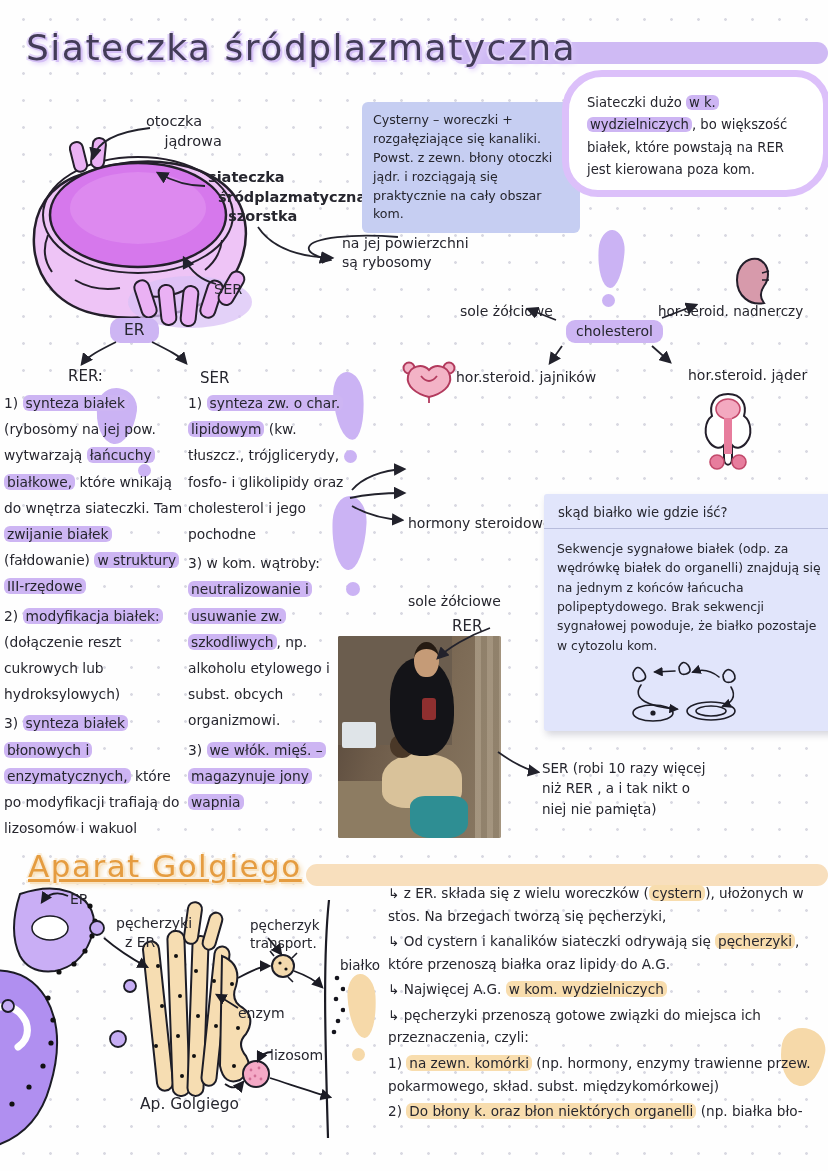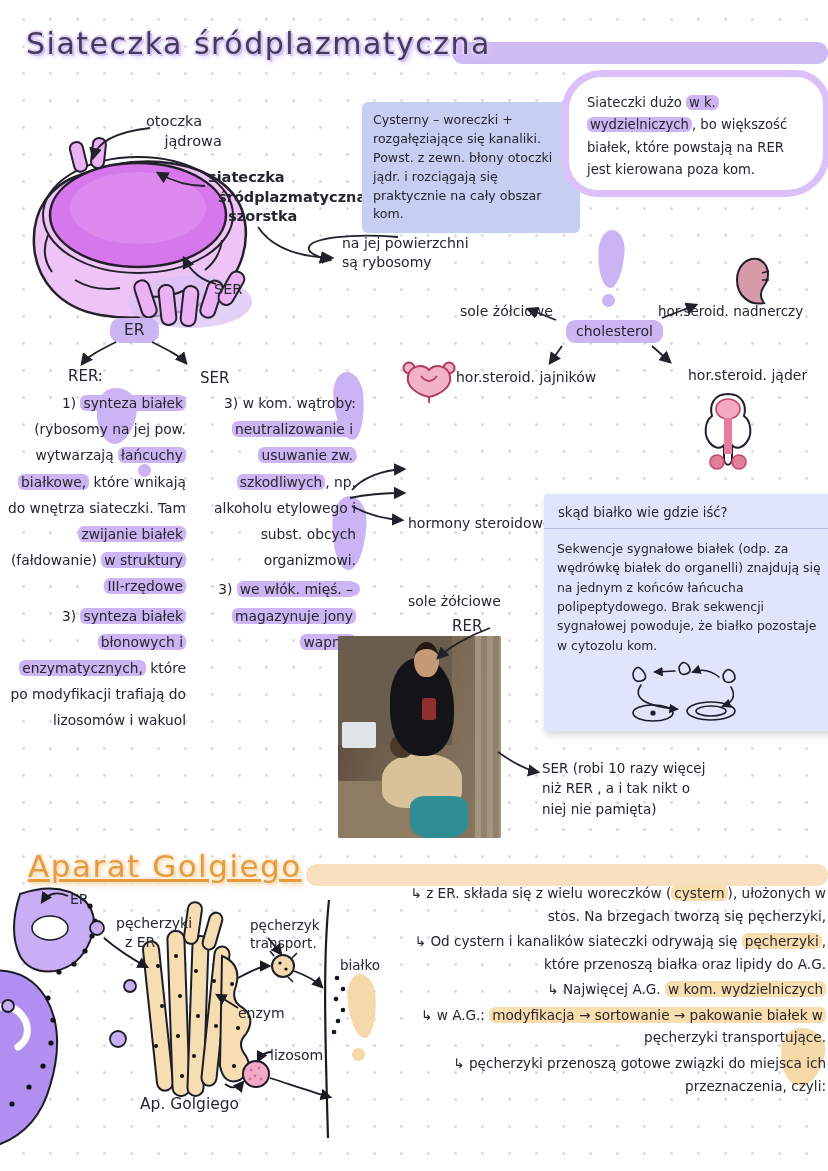--- a/index.html
+++ b/index.html
@@ -9,32 +9,32 @@
     background-image:radial-gradient(circle,#d9d9e2 1.3px,transparent 1.5px);
     background-size:27px 27px;background-position:10px 6px;
     font-family:"DejaVu Sans",sans-serif;color:#26262e;
   }
   .abs{position:absolute;}
   .t{position:absolute;white-space:pre;line-height:1.35;z-index:3;}
   .wrap{white-space:normal;}
   .sec1 .hl{background:#cdb5f3;border-radius:6px;padding:0 3px;box-decoration-break:clone;-webkit-box-decoration-break:clone;}
   .sec2 .hl{background:#f8ddae;border-radius:6px;padding:0 3px;box-decoration-break:clone;-webkit-box-decoration-break:clone;}
   .cap{position:absolute;border-radius:12px;z-index:1;}
-  .title1{font-size:30px;letter-spacing:1.5px;color:#433c58;z-index:2;
+  .title1{font-size:36px;letter-spacing:1.5px;color:#433c58;z-index:2;
     text-shadow:2px 2px 0 #d5c0f6,-2px 1px 0 #e3d5fa,1px -2px 0 #e3d5fa,3px 3px 5px #d9c6f8;}
   .title2{font-size:31px;letter-spacing:1.5px;color:#e59c40;z-index:2;
     text-shadow:2px 2px 0 #f8e3c2,-2px 1px 0 #faeedb,1px -2px 0 #faeedb,3px 3px 5px #f5ddb6;text-decoration:underline;}
   .notebox{position:absolute;background:#c6cef2;border-radius:6px;padding:9px 11px;
     font-size:12.6px;line-height:1.5;z-index:3;}
   .cloud{position:absolute;background:#fff;border:7px solid #dcc0fa;border-radius:40px 34px 44px 36px;
     padding:15px 12px 8px 18px;font-size:13.2px;line-height:1.7;z-index:3;}
   .sticky{position:absolute;background:#e1e5fb;border-radius:3px;box-shadow:2px 4px 7px rgba(40,40,80,.18);z-index:3;}
   .sticky .s-title{padding:11px 14px 8px;border-bottom:1.5px solid #b7bcdc;font-size:13.2px;}
   .sticky .s-body{padding:10px 13px 2px;font-size:12.4px;line-height:1.56;}
-  .col{position:absolute;z-index:3;font-size:13.8px;line-height:1.9;text-align:right;}
+  .col{position:absolute;z-index:3;font-size:13.8px;line-height:1.9;}
   .col p{margin:0 0 3px;}
   .blob{position:absolute;background:#cbb3f4;z-index:0;}
   .tear{border-radius:48% 52% 46% 54% / 34% 36% 64% 66%;}
   .dot{border-radius:50%;}
   .tan{background:#f6d9a9;}
   .photo{position:absolute;overflow:hidden;border-radius:2px;z-index:3;
     background:linear-gradient(105deg,#55463a 0%,#6e5c4a 30%,#7d6b56 60%,#8a7a64 100%);}
   .photo div{position:absolute;}
   .prod{font-size:14px;line-height:26px;}
   .overlay{position:absolute;left:0;top:0;z-index:4;pointer-events:none;}
@@ -118,23 +118,25 @@
       <circle cx="17" cy="72" r="7" fill="#e77d9d" stroke="#c2496b" stroke-width="1.6"></circle>
       <circle cx="39" cy="72" r="7" fill="#e77d9d" stroke="#c2496b" stroke-width="1.6"></circle>
     </svg>
 
     <div class="t" style="left:110px;top:318px;font-size:15.5px;background:#cdb5f3;border-radius:10px;padding:2px 14px;">ER</div>
     <div class="t" style="left:68px;top:366px;font-size:15px;">RER:</div>
     <div class="t" style="left:200px;top:368px;font-size:15px;">SER</div>
 
     <div class="col wrap" style="left:4px;top:390px;width:182px;">
       <p><span>1) </span><span class="hl">synteza białek</span><span> (rybosomy na jej pow. wytwarzają </span><span class="hl">łańcuchy białkowe,</span><span> które wnikają do wnętrza siateczki. Tam </span><span class="hl">zwijanie białek</span><span> (fałdowanie) </span><span class="hl">w struktury III-rzędowe</span></p>
+      <p><span>2) </span><span class="hl">modyfikacja białek:</span><span> (dołączenie reszt cukrowych lub hydroksylowych)</span></p>
       <p><span>3) </span><span class="hl">synteza białek błonowych i enzymatycznych,</span><span> które po modyfikacji trafiają do lizosomów i wakuol</span></p>
     </div>
     <div class="col wrap" style="left:188px;top:390px;width:168px;">
+      <p><span>1) </span><span class="hl">synteza zw. o char. lipidowym</span><span> (kw. tłuszcz., trójglicerydy, fosfo- i glikolipidy oraz cholesterol i jego pochodne</span></p>
       <p><span>3) w kom. wątroby: </span><span class="hl">neutralizowanie i usuwanie zw. szkodliwych</span><span>, np. alkoholu etylowego i subst. obcych organizmowi.</span></p>
       <p><span>3) </span><span class="hl">we włók. mięś. – magazynuje jony wapnia</span></p>
     </div>
 
     <div class="t prod" style="left:408px;top:458px;">
       <div>hormony steroidowe</div>
       <div>sole żółciowe</div>
       <div>witamina D</div>
     </div>
 
@@ -292,22 +294,23 @@
 transport.</div>
     <div class="t" style="left:340px;top:956px;font-size:13.5px;">białko</div>
     <div class="t" style="left:238px;top:1004px;font-size:14px;">enzym</div>
     <div class="t" style="left:270px;top:1046px;font-size:14px;">lizosom</div>
     <div class="t" style="left:140px;top:1094px;font-size:15.5px;">Ap. Golgiego</div>
 
     <div class="col wrap" style="left:388px;top:882px;width:438px;font-size:13.6px;line-height:1.66;">
       <p><span>↳ z ER. składa się z wielu woreczków (</span><span class="hl">cystern</span><span>), ułożonych w stos. Na brzegach tworzą się pęcherzyki,</span></p>
       <p><span>↳ Od cystern i kanalików siateczki odrywają się </span><span class="hl">pęcherzyki</span><span>, które przenoszą białka oraz lipidy do A.G.</span></p>
       <p><span>↳ Najwięcej A.G. </span><span class="hl">w kom. wydzielniczych</span></p>
-      <p><span>↳ w A.G.: </span><span class="hl">modyfikacja → sortowanie → pakowanie białek w</span><span> pęcherzyki transportujące.</span></p>
       <p><span>↳ pęcherzyki przenoszą gotowe związki do miejsca ich przeznaczenia, czyli:</span></p>
+      <p><span>1) </span><span class="hl">na zewn. komórki</span><span> (np. hormony, enzymy trawienne przew. pokarmowego, skład. subst. międzykomórkowej)</span></p>
+      <p><span>2) </span><span class="hl">Do błony k. oraz błon niektórych organelli</span><span> (np. białka bło-</span></p>
     </div>
   </div>
 
   <svg class="overlay" width="828" height="1171" viewBox="0 0 828 1171">
     <defs>
       <marker id="ah" viewBox="0 0 10 10" refX="8" refY="5" markerWidth="7" markerHeight="7" orient="auto-start-reverse">
         <path d="M0,0 L10,5 L0,10 z" fill="#22222c"></path>
       </marker>
     </defs>
     <g fill="none" stroke="#22222c" stroke-width="1.8">

